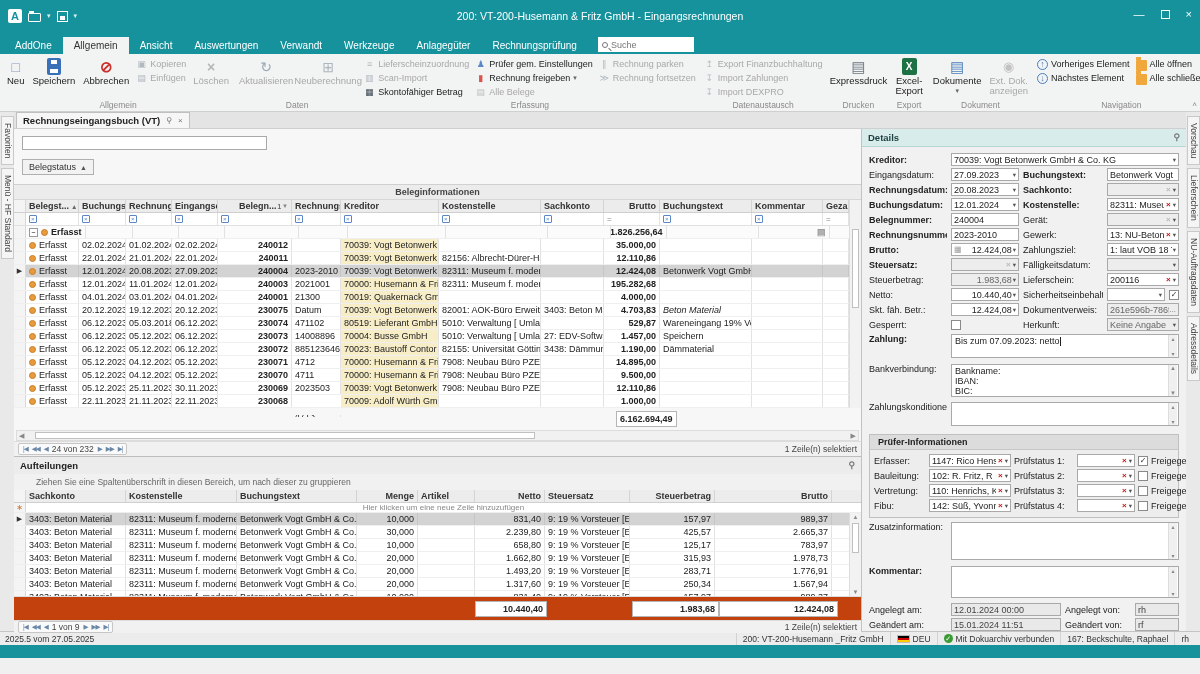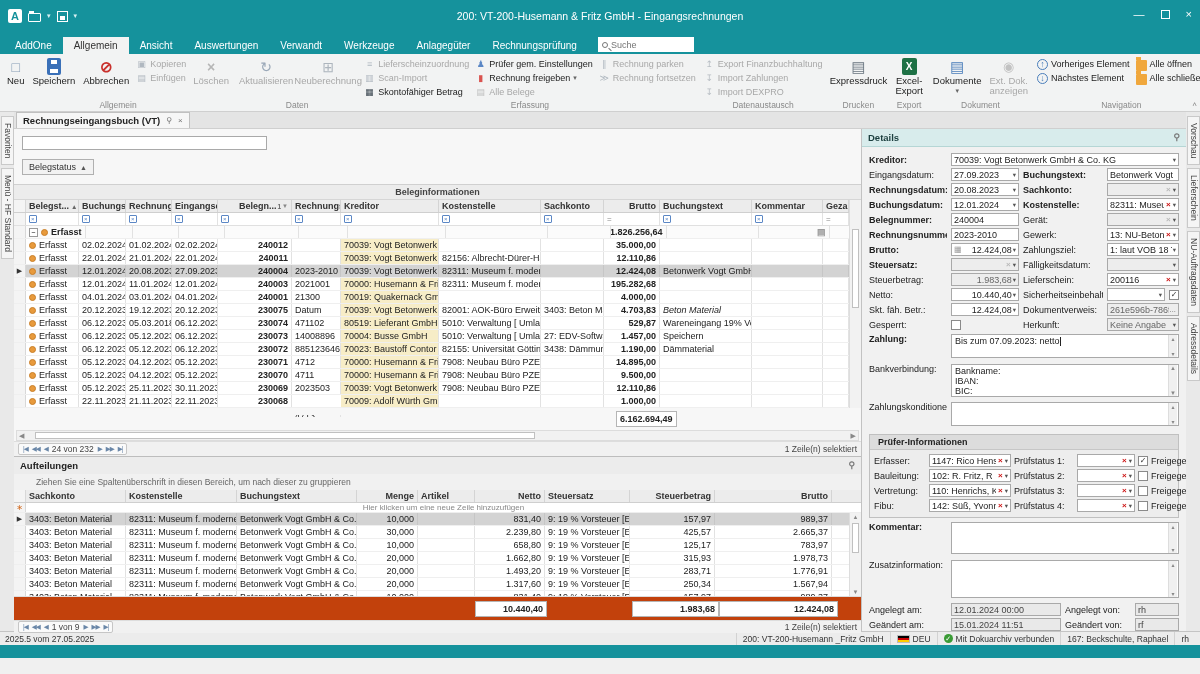--- a/index.html
+++ b/index.html
@@ -1634,29 +1634,29 @@
                   <div class="fld pr-f2">
                     <span class="val"></span>
                     <span class="x">×</span>
                     <span class="ddm">▾</span>
                   </div>
                   <span class="cb"></span>
                   <span class="pr-frei">Freigegeben</span>
                 </div>
               </div>
           </div>
+          <div class="dt-row ta-row" style="height:40px">
+            <div class="dt-lab">Zusatzinformation:</div>
+            <div class="ta" style="height:38px"><span></span>
+              <div class="ta-ar"><span>▴</span><span>▾</span></div>
+            </div>
+          </div>
           <div class="dt-row ta-row" style="height:34px">
             <div class="dt-lab b">Kommentar:</div>
             <div class="ta" style="height:32px"><span></span>
-              <div class="ta-ar"><span>▴</span><span>▾</span></div>
-            </div>
-          </div>
-          <div class="dt-row ta-row" style="height:40px">
-            <div class="dt-lab">Zusatzinformation:</div>
-            <div class="ta" style="height:38px"><span></span>
               <div class="ta-ar"><span>▴</span><span>▾</span></div>
             </div>
           </div>
           <div style="flex:1"></div>
           <div class="dt-row">
             <div class="dt-lab">Angelegt am:</div>
             <div class="fld meta fw" style="flex:0 0 110px">
                 <span class="val">12.01.2024 00:00</span>
               </div>
             <div class="dt-lab r" style="flex:0 0 66px">Angelegt von:</div>

